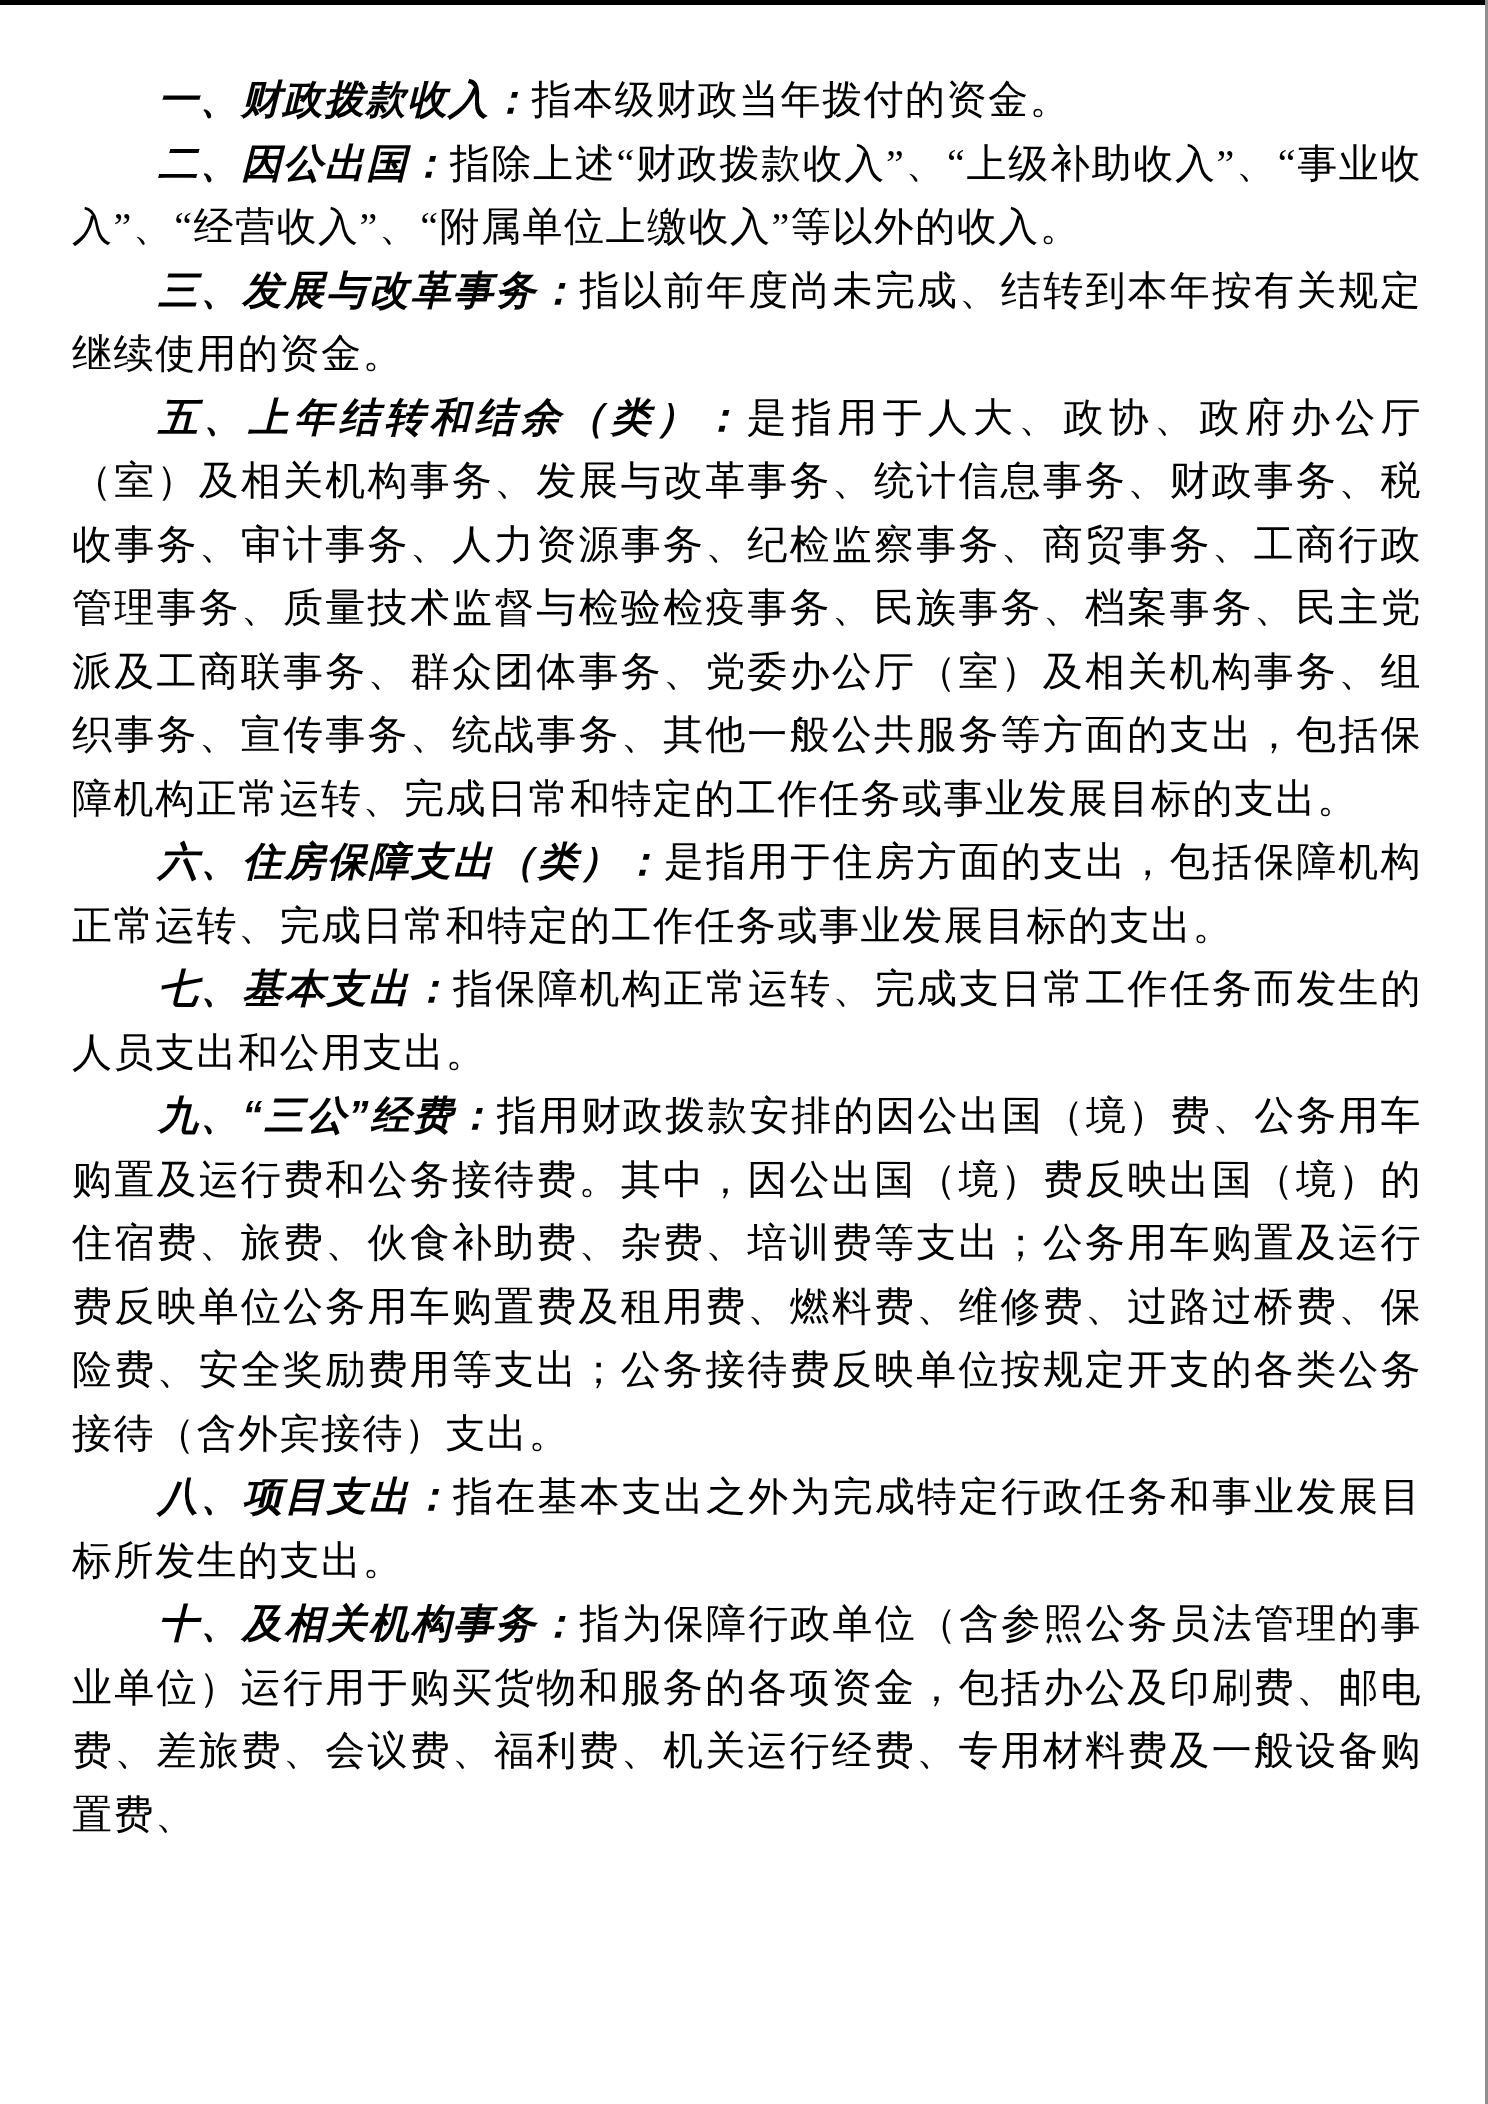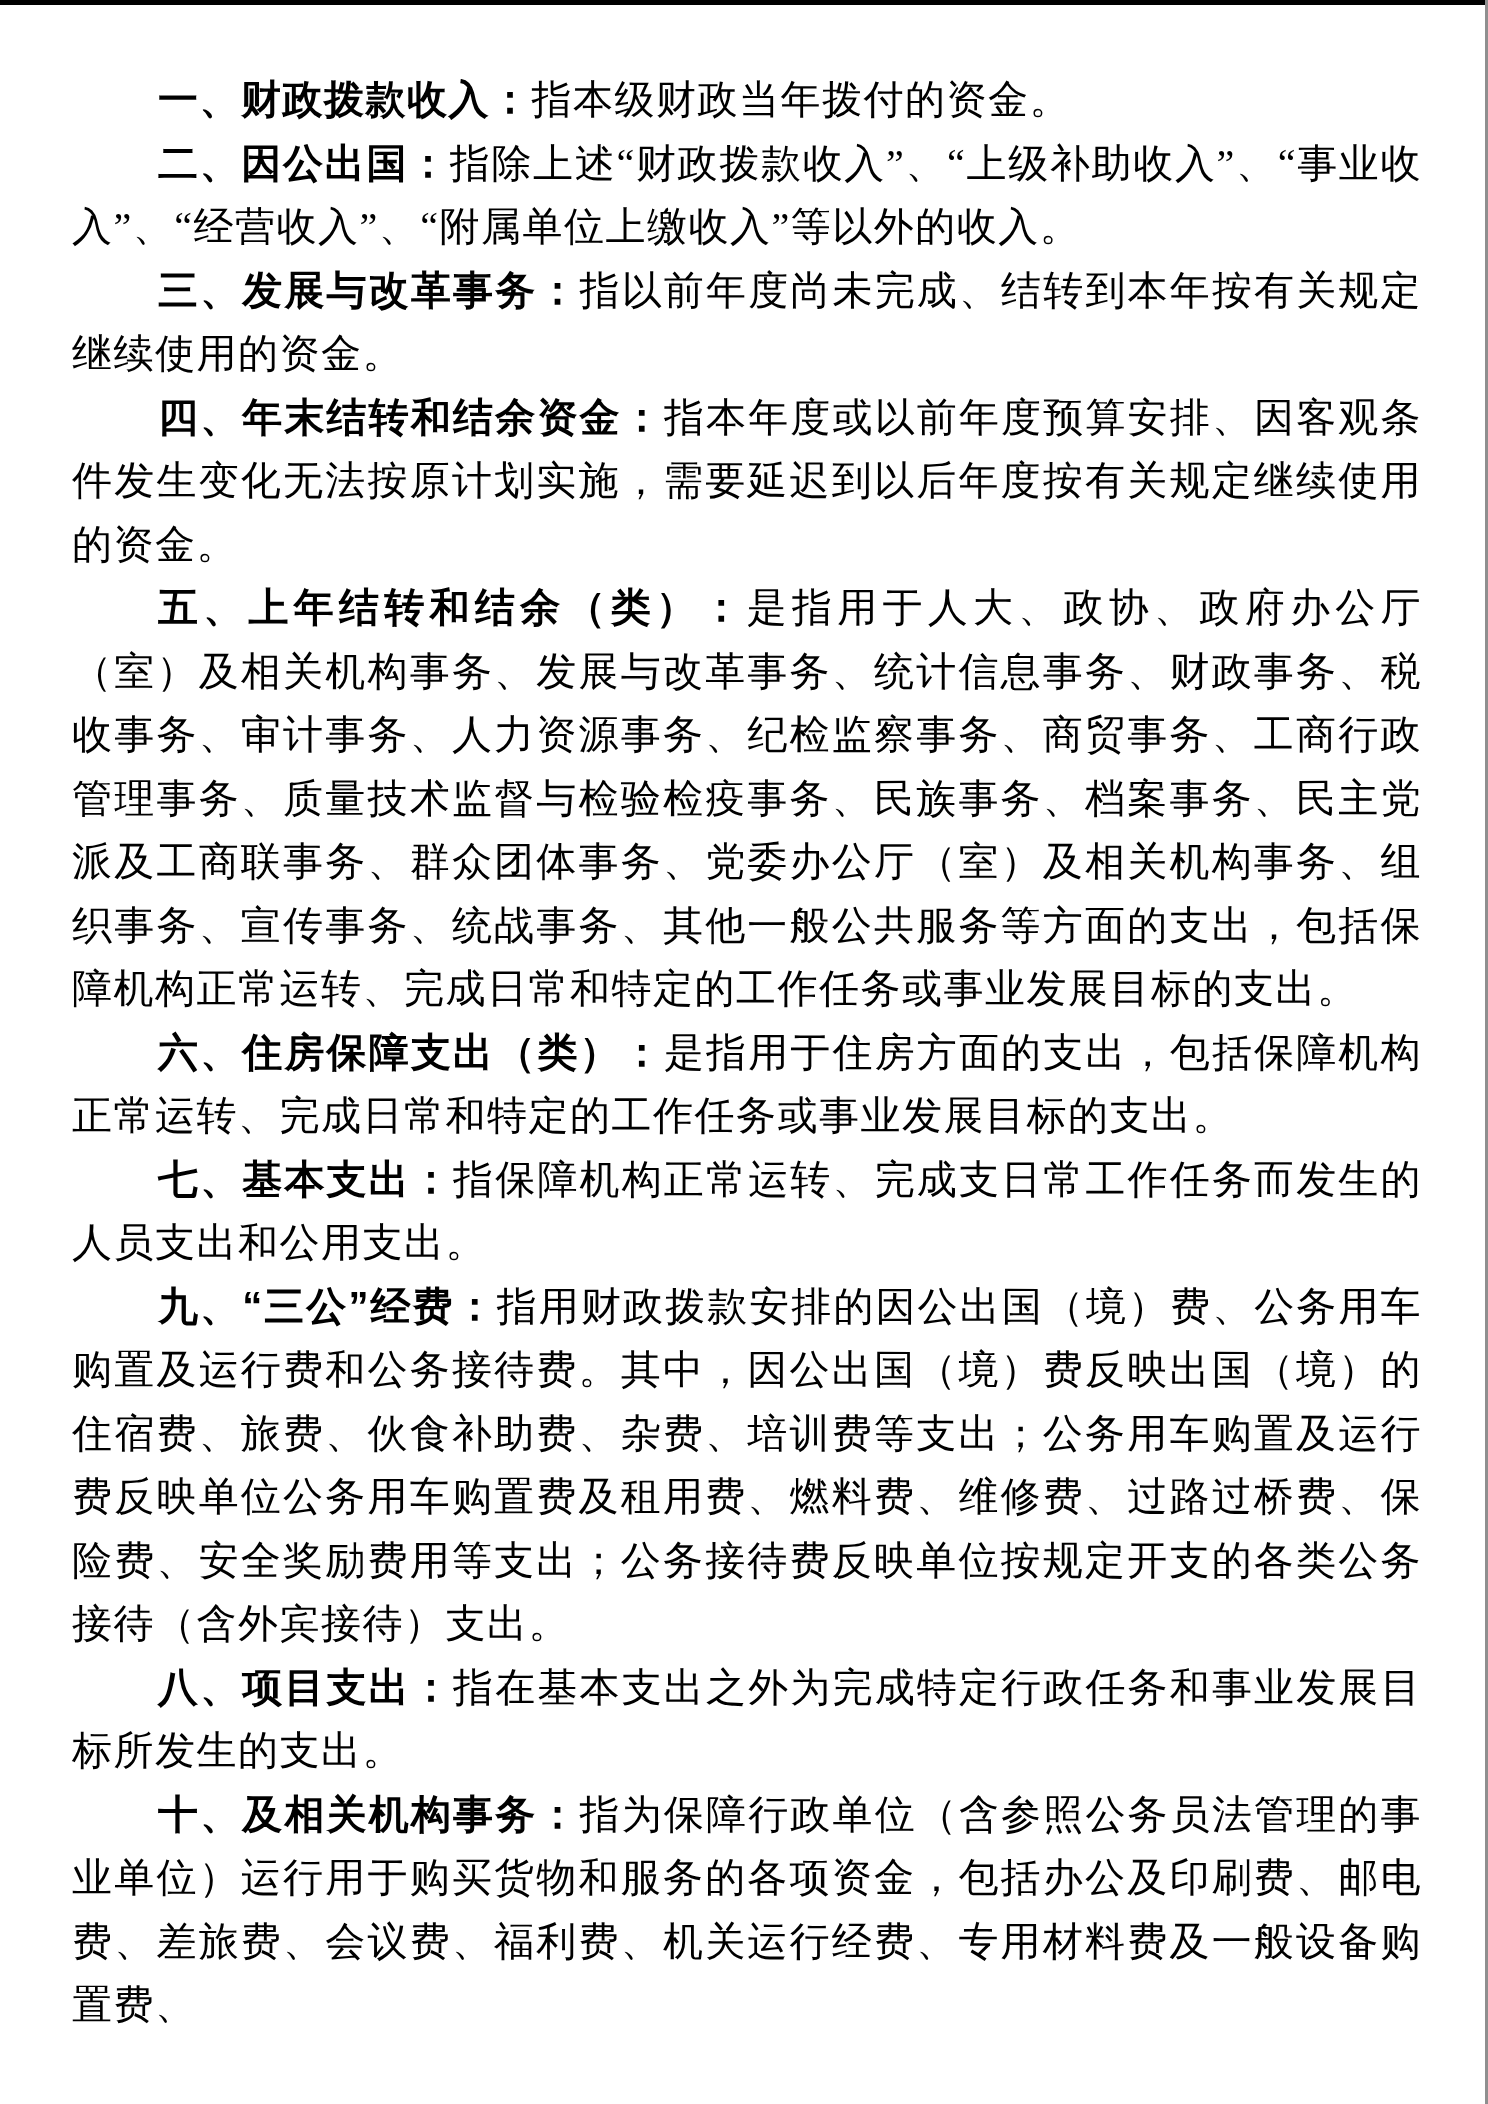--- a/index.html
+++ b/index.html
@@ -42,32 +42,32 @@
   .doc-body p {
     margin: 0;
     padding: 0;
     text-indent: 86px;
     letter-spacing: 1.5px;
     word-break: break-all;
   }
   .term {
     font-weight: bold;
     font-family: "Liberation Sans", sans-serif;
+    font-style: italic;
   }
 </style>
 </head>
 <body>
 
 <div class="page-top-edge"></div>
 <div class="page-right-edge"></div>
 
 <div class="doc-body">
   <p><span class="term">一、财政拨款收入：</span><span class="body-text">指本级财政当年拨付的资金。</span></p>
   <p><span class="term">二、因公出国：</span><span class="body-text">指除上述“财政拨款收入”、“上级补助收入”、“事业收入”、“经营收入”、“附属单位上缴收入”等以外的收入。</span></p>
   <p><span class="term">三、发展与改革事务：</span><span class="body-text">指以前年度尚未完成、结转到本年按有关规定继续使用的资金。</span></p>
-  <p><span class="term">四、年末结转和结余资金：</span><span class="body-text">指本年度或以前年度预算安排、因客观条件发生变化无法按原计划实施，需要延迟到以后年度按有关规定继续使用的资金。</span></p>
   <p><span class="term">五、上年结转和结余（类）：</span><span class="body-text">是指用于人大、政协、政府办公厅（室）及相关机构事务、发展与改革事务、统计信息事务、财政事务、税收事务、审计事务、人力资源事务、纪检监察事务、商贸事务、工商行政管理事务、质量技术监督与检验检疫事务、民族事务、档案事务、民主党派及工商联事务、群众团体事务、党委办公厅（室）及相关机构事务、组织事务、宣传事务、统战事务、其他一般公共服务等方面的支出，包括保障机构正常运转、完成日常和特定的工作任务或事业发展目标的支出。</span></p>
   <p><span class="term">六、住房保障支出（类）：</span><span class="body-text">是指用于住房方面的支出，包括保障机构正常运转、完成日常和特定的工作任务或事业发展目标的支出。</span></p>
   <p><span class="term">七、基本支出：</span><span class="body-text">指保障机构正常运转、完成支日常工作任务而发生的人员支出和公用支出。</span></p>
   <p><span class="term">九、“三公”经费：</span><span class="body-text">指用财政拨款安排的因公出国（境）费、公务用车购置及运行费和公务接待费。其中，因公出国（境）费反映出国（境）的住宿费、旅费、伙食补助费、杂费、培训费等支出；公务用车购置及运行费反映单位公务用车购置费及租用费、燃料费、维修费、过路过桥费、保险费、安全奖励费用等支出；公务接待费反映单位按规定开支的各类公务接待（含外宾接待）支出。</span></p>
   <p><span class="term">八、项目支出：</span><span class="body-text">指在基本支出之外为完成特定行政任务和事业发展目标所发生的支出。</span></p>
   <p><span class="term">十、及相关机构事务：</span><span class="body-text">指为保障行政单位（含参照公务员法管理的事业单位）运行用于购买货物和服务的各项资金，包括办公及印刷费、邮电费、差旅费、会议费、福利费、机关运行经费、专用材料费及一般设备购置费、</span></p>
 </div>
 
 </body></html>

